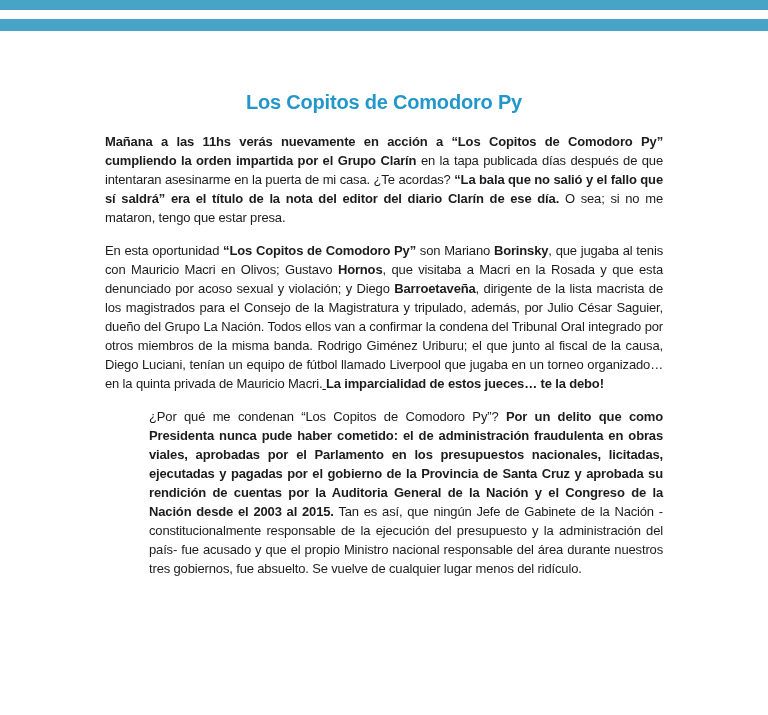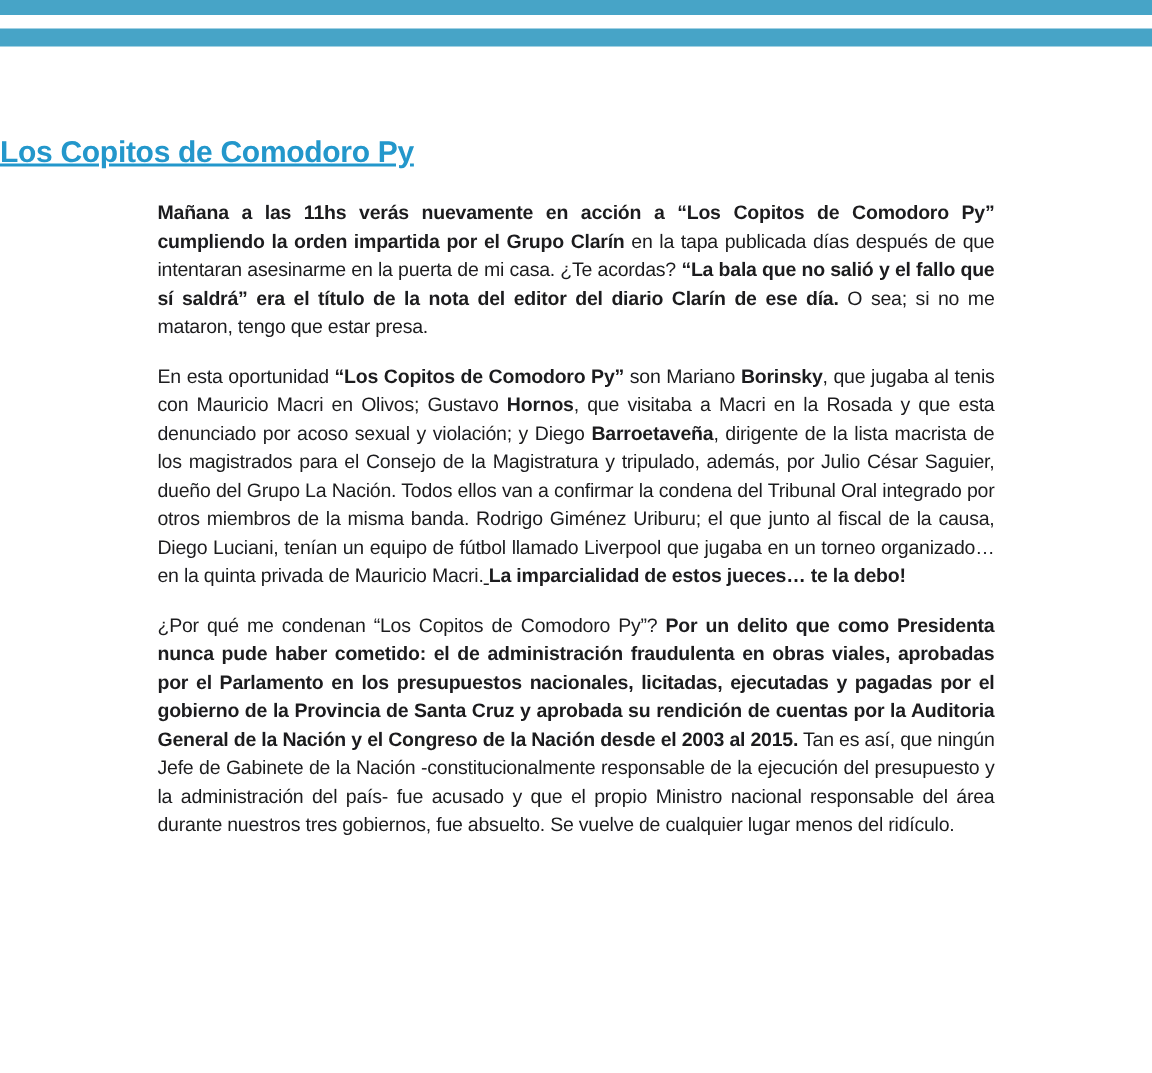--- a/index.html
+++ b/index.html
@@ -16,45 +16,45 @@
     background: var(--bg);
     font-family: "Liberation Sans", sans-serif;
     overflow: hidden;
   }
   .page { width: 768px; height: 715px; background: var(--bg); }
   .stripe { width: 100%; }
   .stripe-top { height: 10px; background: var(--stripe); }
   .stripe-bottom { height: 12px; background: var(--stripe); margin-top: 9px; }
   .article-title {
     margin: 60px 0 0 0;
+    text-align: center;
     color: var(--heading);
     font-size: 20px;
     font-weight: bold;
     letter-spacing: -0.2px;
-    text-decoration: underline;
   }
   .article-subtitle {
     margin: 38px 105px 0 105px;
     color: var(--heading);
     font-size: 15.2px;
     font-weight: bold;
     letter-spacing: -0.2px;
   }
   .article-body {
     margin: 18px 105px 0 105px;
   }
   .para {
     margin: 0 0 14px 0;
     color: var(--text);
     font-size: 13px;
     line-height: 19px;
     text-align: justify;
     letter-spacing: -0.15px;
   }
-  .para:last-child { margin-bottom: 0; }
+  .para:last-child { margin-bottom: 0; margin-left: 44px; }
   .b { font-weight: bold; }
   .u { text-decoration: underline; }
 </style>
 </head>
 <body>
 
 <div class="page">
   <div class="stripe stripe-top"></div>
   <div class="stripe stripe-bottom"></div>
 

